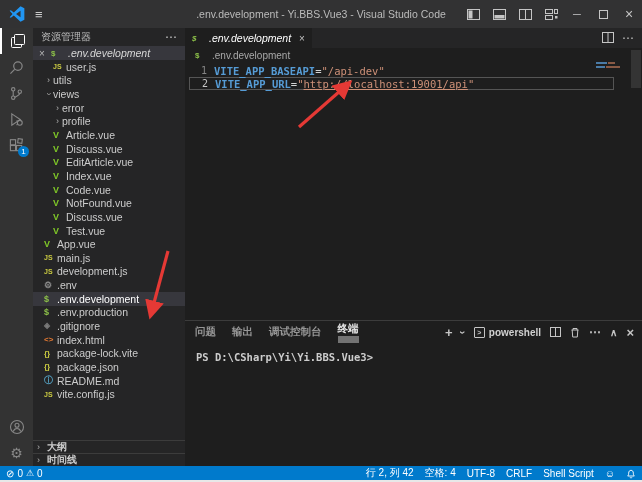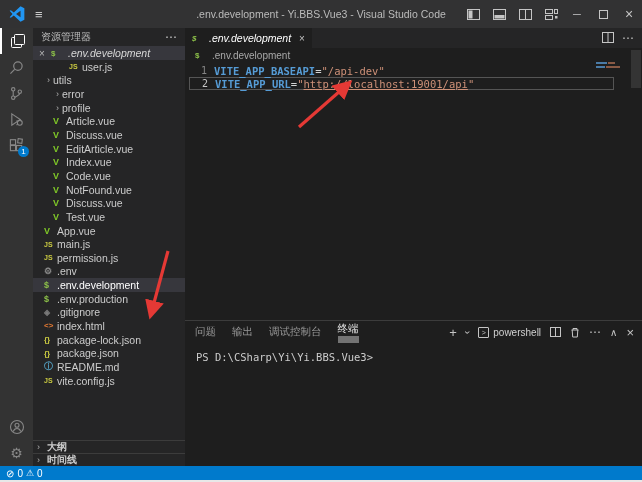--- a/index.html
+++ b/index.html
@@ -69,21 +69,21 @@
   .tok-key { color:#569cd6; font-weight:bold; }
   .tok-op { color:#d4d4d4; }
   .tok-str { color:#ce9178; }
   .tok-link { color:#ce9178; text-decoration:underline; }
   .minimap { position:absolute; top:0; right:16px; width:30px; }
   .mm-row { height:2px; margin-bottom:2px; display:flex; gap:1px; }
   .mm-b { background:#4a7ba6; height:2px; }
   .mm-o { background:#8a5a45; height:2px; }
   .vscroll { position:absolute; top:-12px; right:1px; width:10px; height:38px; background:rgba(110,110,110,0.28); }
   
-  .panel { height:146px; border-top:1px solid #3c3c3c; background:#1e1e1e; display:flex; flex-direction:column; }
+  .panel { height:146px; border-top:1px solid #3c3c3c; background:#1e1e1e; display:flex; flex-direction:column;font-weight:bold; }
   .panel-tabsrow { height:22px; display:flex; align-items:center; padding-left:10px; position:relative; }
   .ptab { font-size:10.5px; color:#969696; margin-right:16px; height:100%; display:flex; align-items:center; text-transform:uppercase; }
   .ptab.active { color:#e7e7e7; border-bottom:7px solid #737373; }
   .panel-actions { position:absolute; right:8px; top:0; height:100%; display:flex; align-items:center; gap:9px; color:#c5c5c5; }
   .pa { display:flex; align-items:center; }
   .pa.plus { font-size:13px; }
   .pa.dd { transform:rotate(90deg); font-size:10px; }
   .ps-box { width:11px; height:11px; border:1px solid #c5c5c5; border-radius:1px; font-size:7px; display:inline-flex; align-items:center; justify-content:center; margin-right:4px; }
   .ps-label { font-size:10px; color:#d0d0d0; }
   .pa.caret { font-size:10px; }
@@ -197,28 +197,32 @@
     <div class="sb-title">
       <span>资源管理器</span>
       <span class="more">⋯</span>
     </div>
     <div class="oe-row">
       <span class="closex">×</span>
       <span class="fi" style="color:#8dc149;">$</span>
       <span class="lbl">.env.development</span>
     </div>
     <div class="tree" id="file-tree">
-        <div class="trow" style="padding-left: 36px;">
+        <div class="trow" style="padding-left: 20px;">
           <span class="fi" style="color: rgb(203, 203, 65); font-size: 7px;">JS</span>
           <span>user.js</span>
         </div>
         <div class="trow" style="padding-left: 11px;">
           <span class="tw">›</span>
           <span>utils</span>
         </div>
+        <div class="trow" style="padding-left: 11px;">
+          <span class="tw exp">›</span>
+          <span>views</span>
+        </div>
         <div class="trow" style="padding-left: 20px;">
           <span class="tw">›</span>
           <span>error</span>
         </div>
         <div class="trow" style="padding-left: 20px;">
           <span class="tw">›</span>
           <span>profile</span>
         </div>
         <div class="trow" style="padding-left: 20px;">
           <span class="fi" style="color: rgb(127, 199, 40); font-size: 9px;">V</span>
@@ -255,21 +259,21 @@
         <div class="trow" style="padding-left: 11px;">
           <span class="fi" style="color: rgb(127, 199, 40); font-size: 9px;">V</span>
           <span>App.vue</span>
         </div>
         <div class="trow" style="padding-left: 11px;">
           <span class="fi" style="color: rgb(203, 203, 65); font-size: 7px;">JS</span>
           <span>main.js</span>
         </div>
         <div class="trow" style="padding-left: 11px;">
           <span class="fi" style="color: rgb(203, 203, 65); font-size: 7px;">JS</span>
-          <span>permission.js</span>
+          <span>development.js</span>
         </div>
         <div class="trow" style="padding-left: 11px;">
           <span class="fi" style="color: rgb(138, 138, 138); font-size: 9px;">⚙</span>
           <span>.env</span>
         </div>
         <div class="trow sel" style="padding-left: 11px;">
           <span class="fi" style="color: rgb(141, 193, 73); font-size: 9px;">$</span>
           <span>.env.development</span>
         </div>
         <div class="trow" style="padding-left: 11px;">
@@ -279,21 +283,21 @@
         <div class="trow" style="padding-left: 11px;">
           <span class="fi" style="color: rgb(122, 122, 122); font-size: 8px;">◈</span>
           <span>.gitignore</span>
         </div>
         <div class="trow" style="padding-left: 11px;">
           <span class="fi" style="color: rgb(227, 121, 51); font-size: 8px;">&lt;&gt;</span>
           <span>index.html</span>
         </div>
         <div class="trow" style="padding-left: 11px;">
           <span class="fi" style="color: rgb(203, 203, 65); font-size: 8px;">{}</span>
-          <span>package-lock.json</span>
+          <span>package-lock.vite</span>
         </div>
         <div class="trow" style="padding-left: 11px;">
           <span class="fi" style="color: rgb(203, 203, 65); font-size: 8px;">{}</span>
           <span>package.json</span>
         </div>
         <div class="trow" style="padding-left: 11px;">
           <span class="fi" style="color: rgb(81, 154, 186); font-size: 9px;">ⓘ</span>
           <span>README.md</span>
         </div>
         <div class="trow" style="padding-left: 11px;">
@@ -399,20 +403,33 @@
 
 <div class="statusbar">
   <div class="sb-left">
     <span class="sb-item">
       <span>⊘</span>
       <span>0</span>
       <span style="font-size:9px;">⚠</span>
       <span>0</span>
     </span>
   </div>
+  <div class="sb-right">
+    <span class="sb-item">行 2, 列 42</span>
+    <span class="sb-item">空格: 4</span>
+    <span class="sb-item">UTF-8</span>
+    <span class="sb-item">CRLF</span>
+    <span class="sb-item">Shell Script</span>
+    <span class="sb-item">☺</span>
+    <span class="sb-item">
+      <svg width="10" height="11" viewBox="0 0 12 13" fill="none" stroke="#ffffff" stroke-width="1.1">
+          <path d="M2 9.5 h8 c-1 -1 -1.2 -2 -1.2 -3.5 c0 -2 -1.1 -3.3 -2.8 -3.3 s-2.8 1.3 -2.8 3.3 c0 1.5 -0.2 2.5 -1.2 3.5 Z M4.8 11 a1.3 1.3 0 0 0 2.4 0"></path>
+        </svg>
+    </span>
+  </div>
 </div>
 <div class="bottom-strip"></div>
 
 <svg class="overlay" width="642" height="482" viewBox="0 0 642 482">
   <defs>
     <marker id="ah" markerWidth="6" markerHeight="6" refX="4.2" refY="3" orient="auto">
       <polygon points="0 0, 6 3, 0 6" fill="#e53935"></polygon>
     </marker>
   </defs>
   <line x1="168" y1="251" x2="151" y2="314" stroke="#e53935" stroke-width="3.2" marker-end="url(#ah)"></line>

